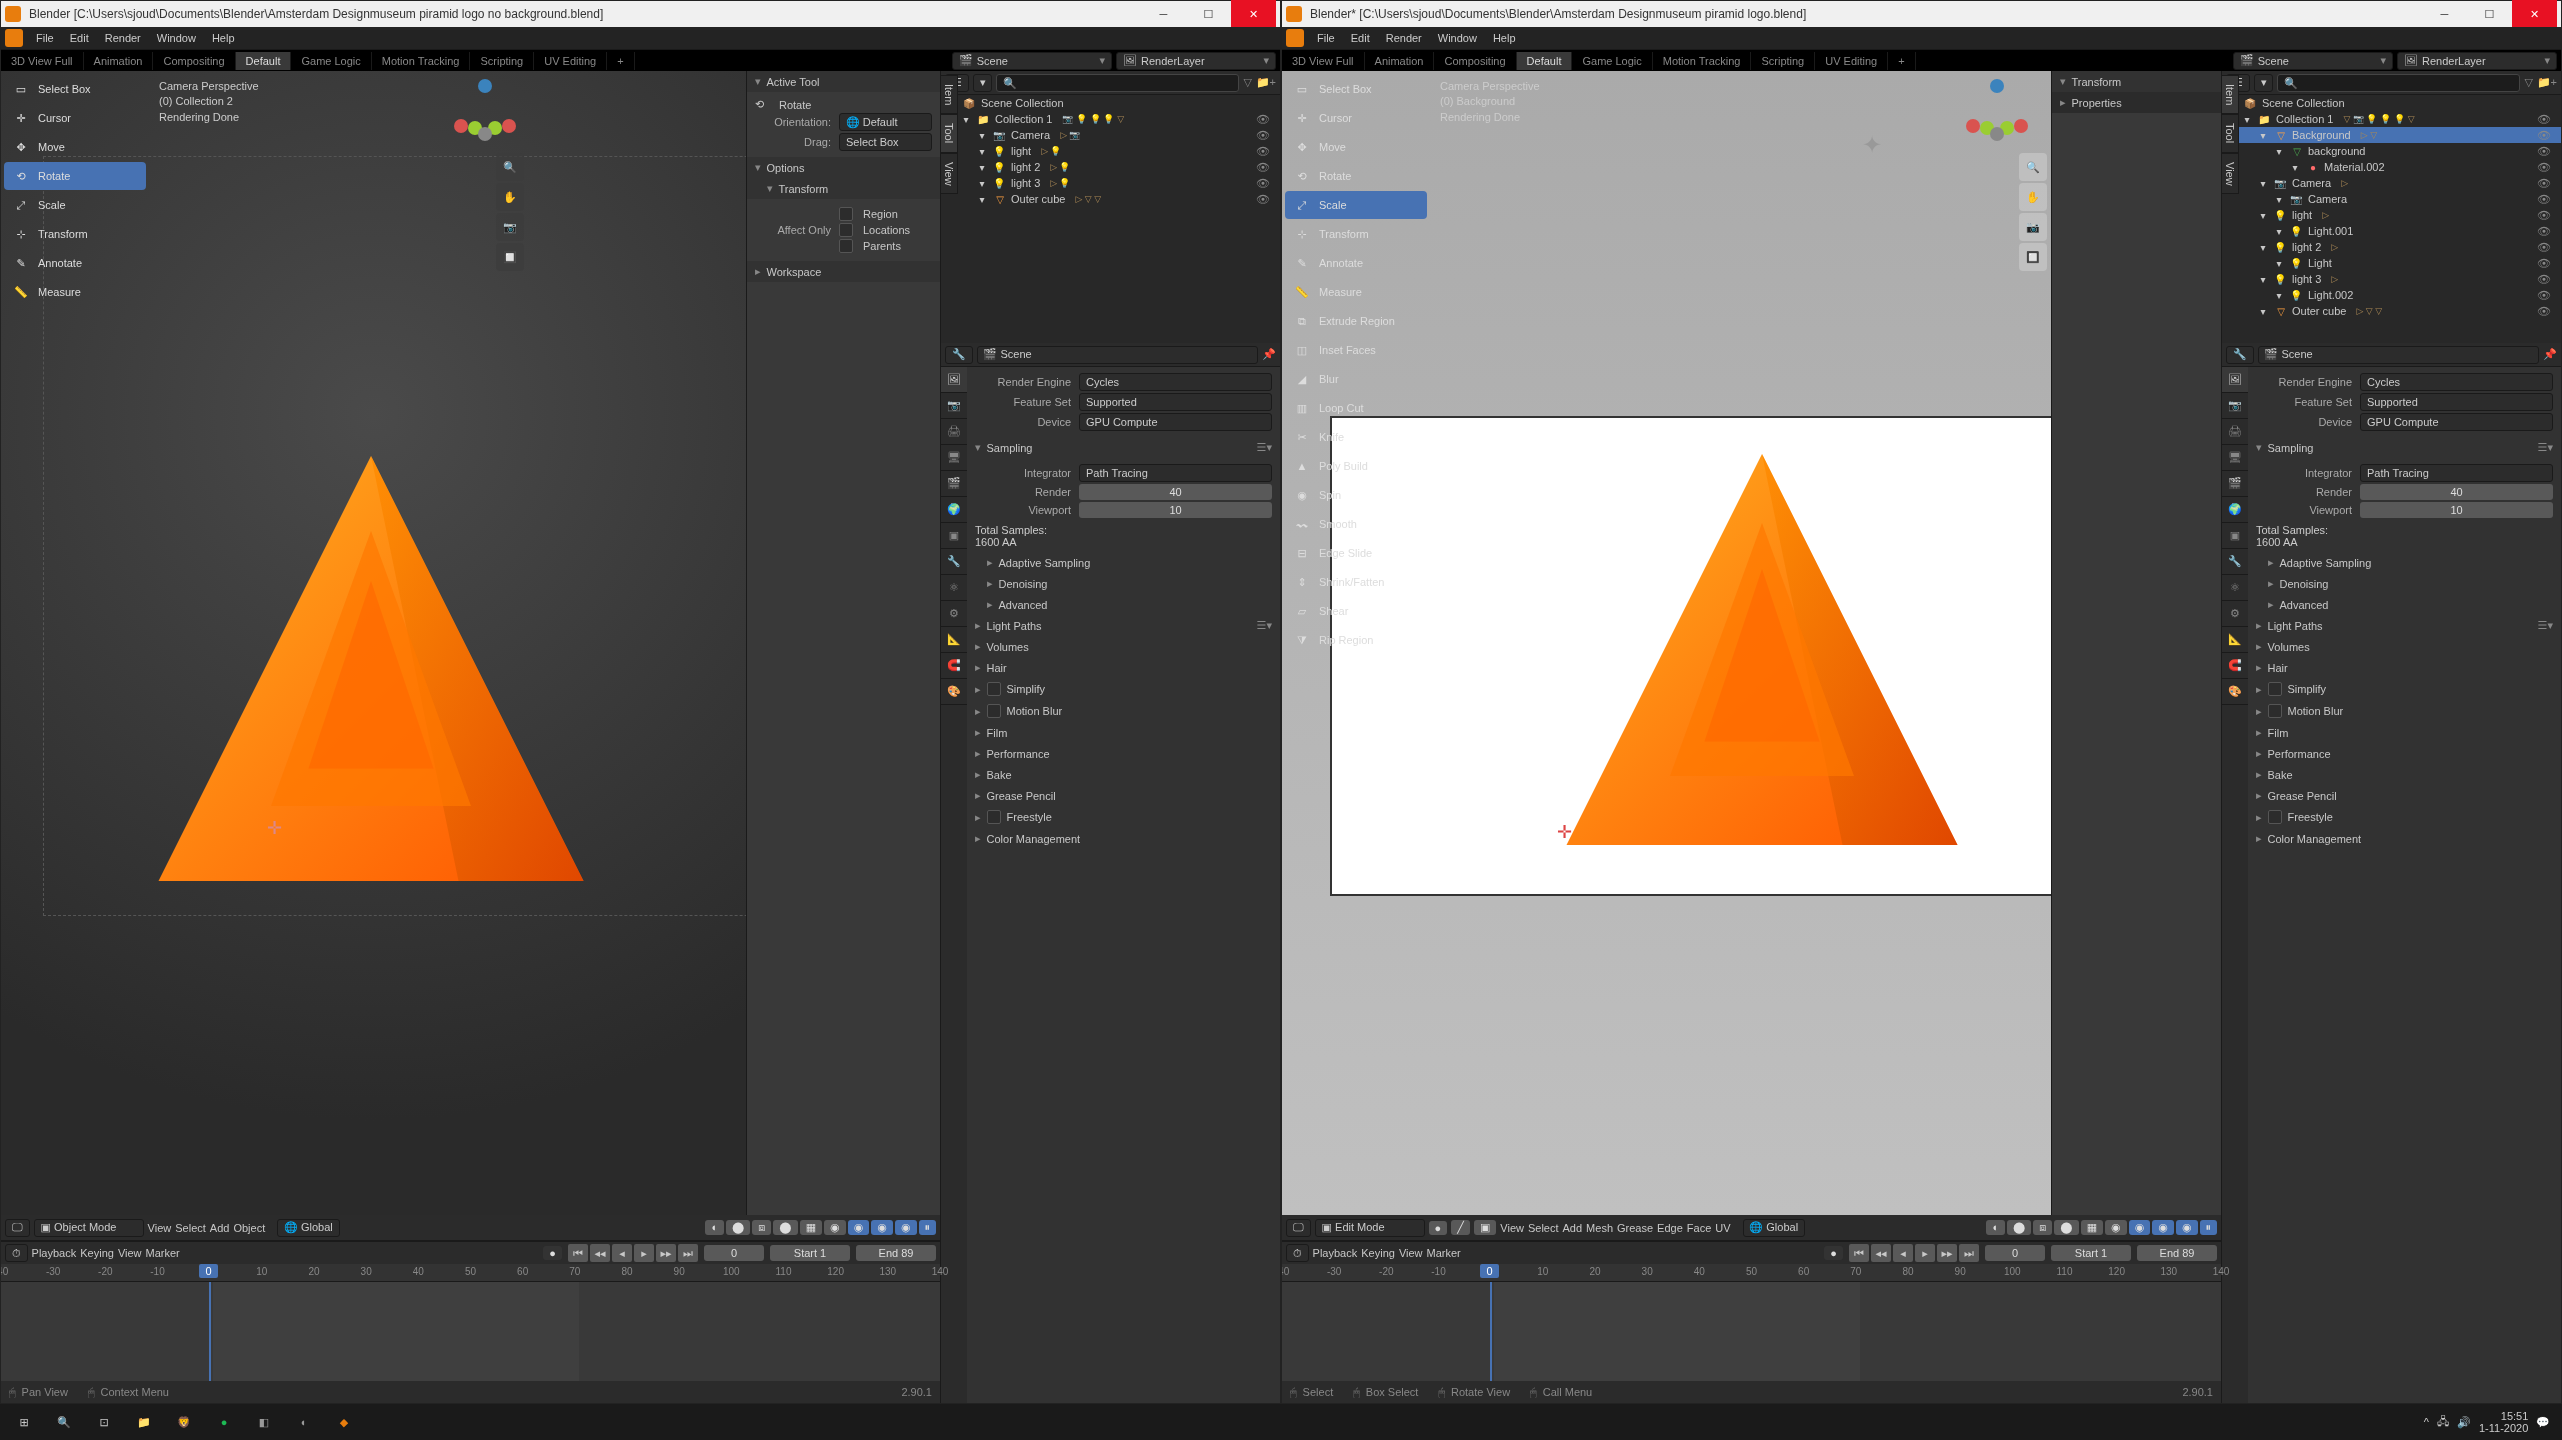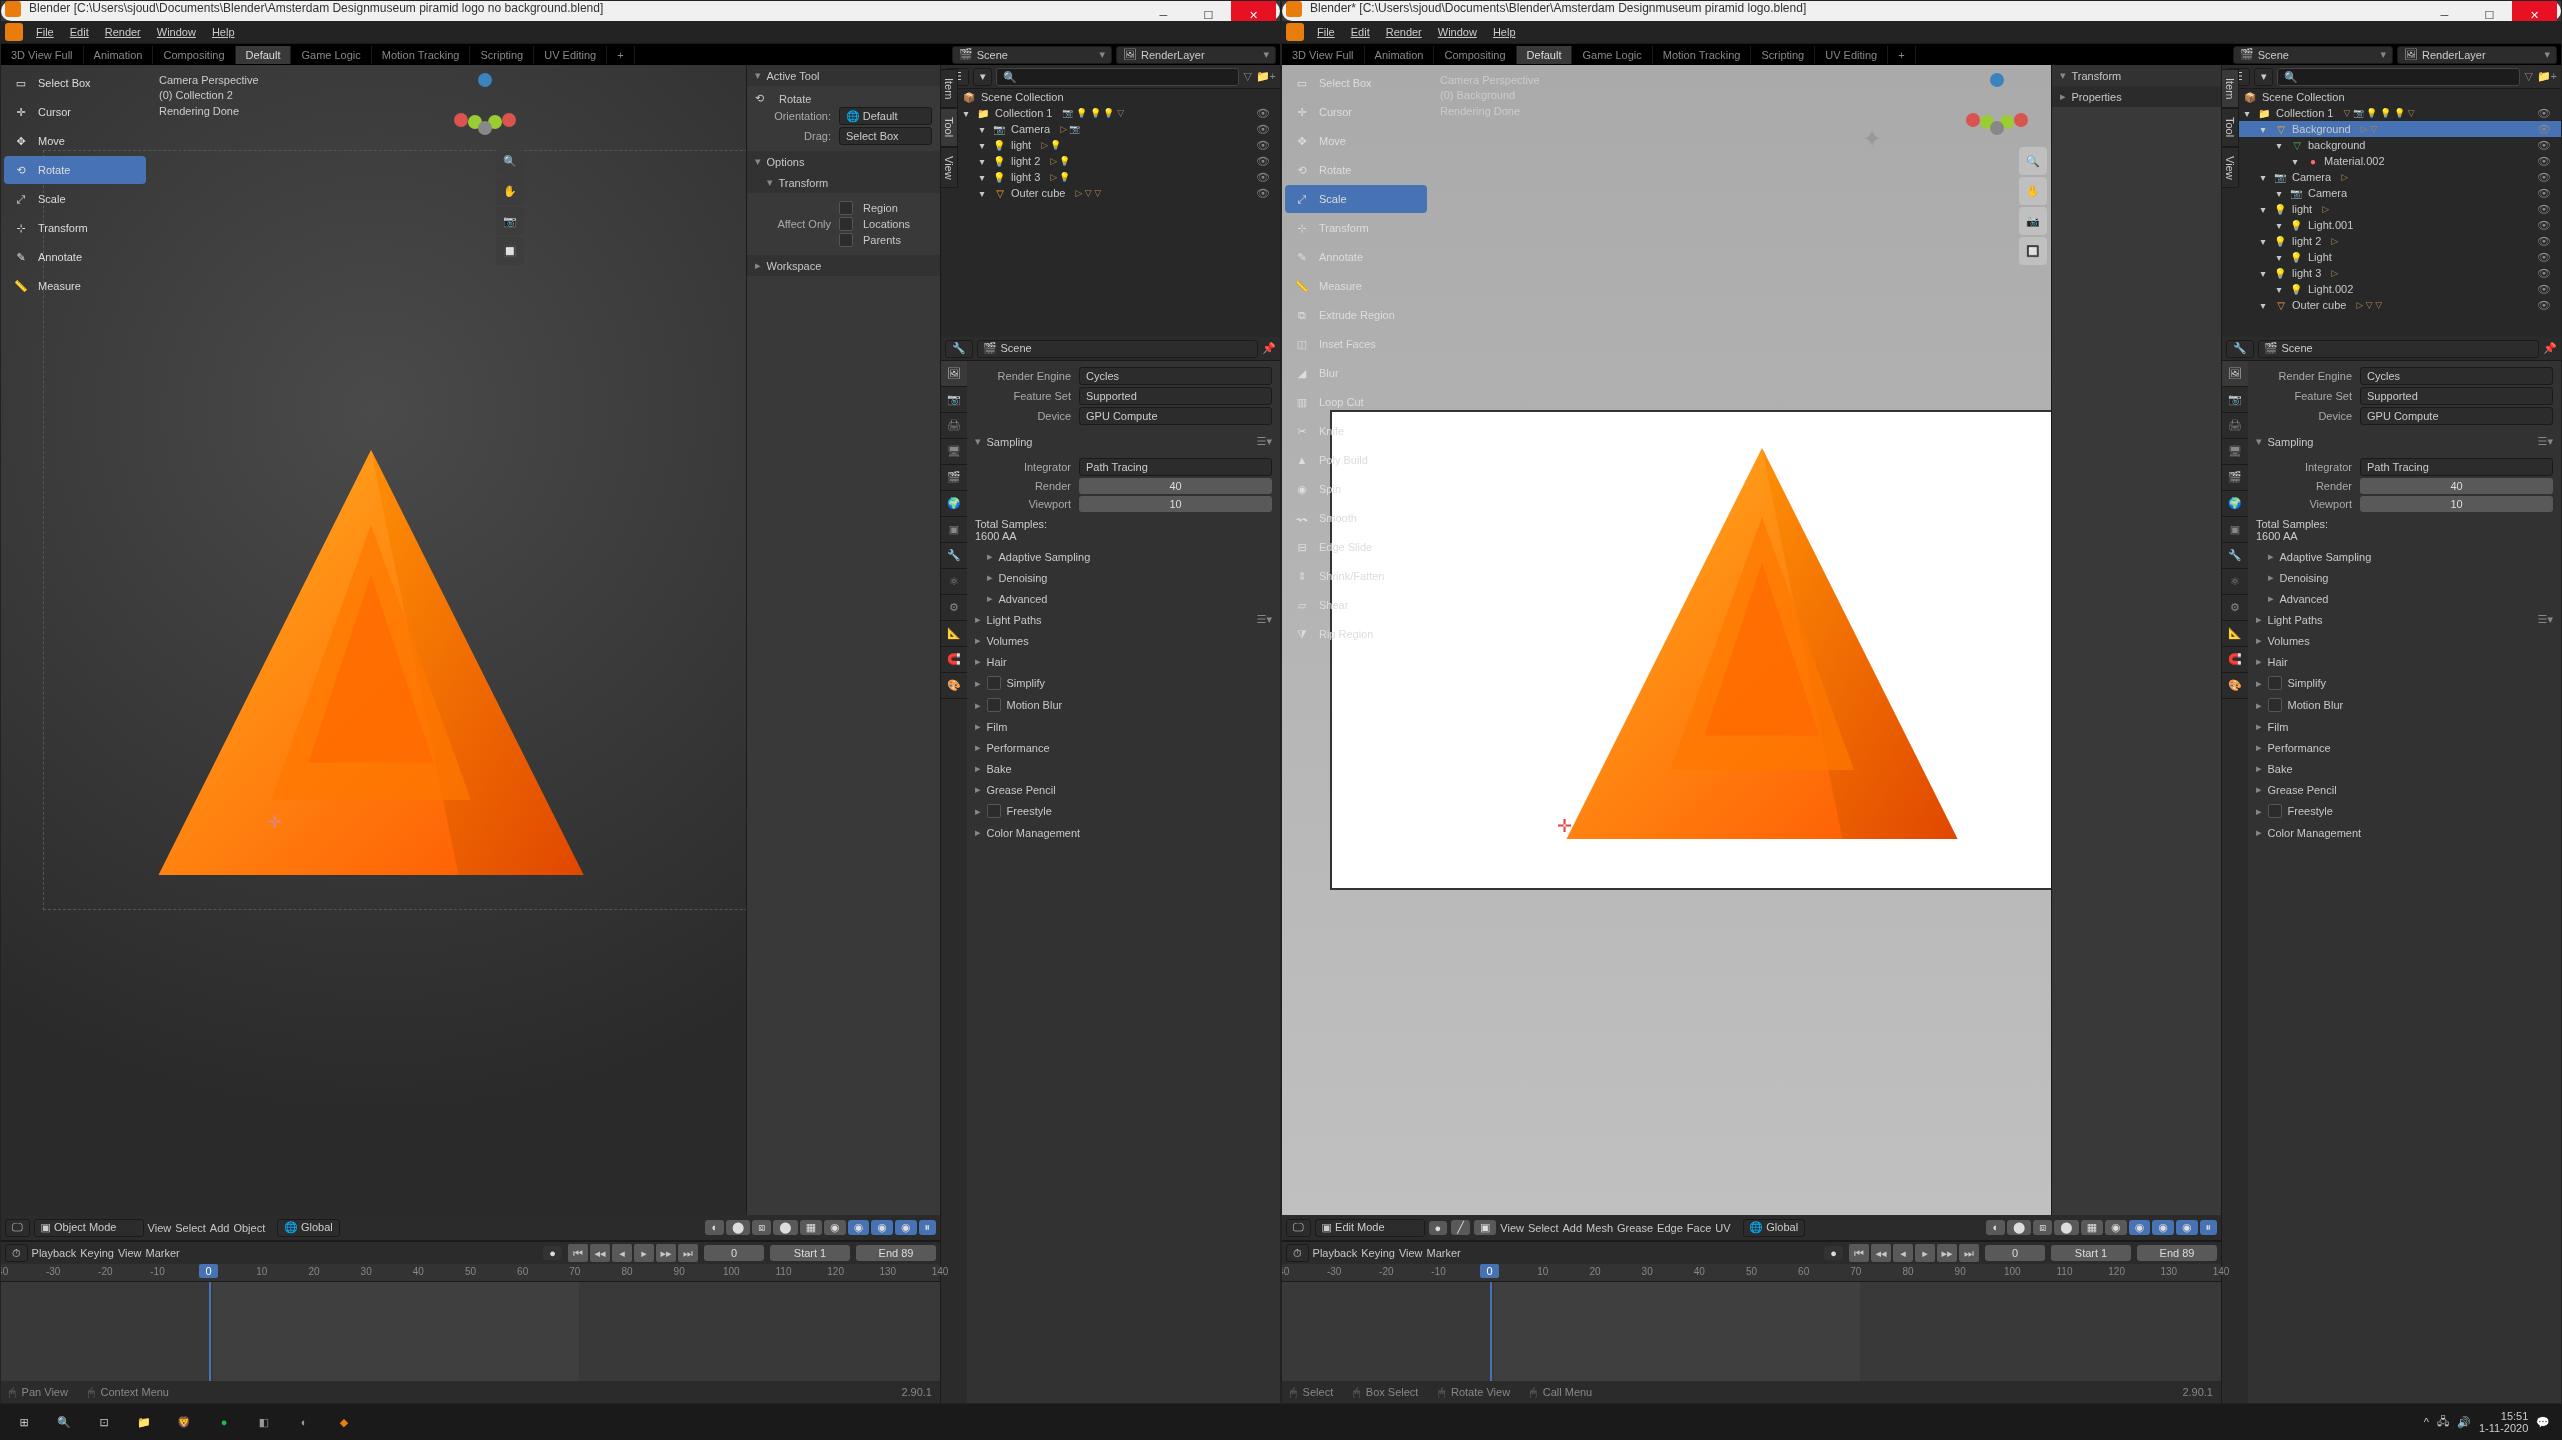--- a/index.html
+++ b/index.html
@@ -1,25 +1,25 @@
 <!DOCTYPE html>
 <html><head>
 <meta charset="utf-8">
 <style>
 * { margin:0; padding:0; box-sizing:border-box; font-family:"Segoe UI",Arial,sans-serif; font-size:11px; user-select:none; }
 body { background:#393939; color:#c8c8c8; overflow:hidden; width:2562px; height:1440px; position:relative; }
 .windows { display:flex; width:100%; height:1404px; }
 .blender-win { flex:1; display:flex; flex-direction:column; background:#393939; border:1px solid #222; }
-.titlebar { height:20px; background:#f0f0f0; display:flex; align-items:flex-start; padding:0 4px; color:#333;border-radius:12px; }
+.titlebar { height:26px; background:#f0f0f0; display:flex; align-items:center; padding:0 4px; color:#333; }
 .titlebar .logo { width:16px; height:16px; background:#e87d0d; border-radius:3px; margin-right:8px; }
 .titlebar .title { flex:1; font-size:12px; }
 .winbtns { display:flex; }
 .winbtn { width:45px; height:28px; display:flex; align-items:center; justify-content:center; }
 .winbtn.close { background:#e81123; color:#fff; }
-.menubar { height:22px; background:#232323; display:flex; align-items:center; padding:0 4px; gap:2px;text-decoration:underline; }
+.menubar { height:22px; background:#232323; display:flex; align-items:center; padding:0 4px; gap:2px; }
 .menubar .mitem { padding:2px 7px; color:#ccc; cursor:pointer; }
 .menubar .logo2 { width:18px; height:18px; background:#e87d0d; border-radius:3px; margin-right:4px; }
 .tabbar { height:22px; background:#000000; display:flex; align-items:center; border-top:1px solid #1a1a1a; gap:0; }
 .tab { padding:3px 10px; color:#888; border-right:1px solid #1a1a1a; cursor:pointer; }
 .tab.active { background:#393939; color:#ddd; }
 .tabbar .right { margin-left:auto; display:flex; align-items:center; gap:4px; padding-right:4px; }
 .dropdown { background:#2c2c2c; border:1px solid #1a1a1a; border-radius:3px; padding:1px 6px; color:#ccc; display:flex; align-items:center; gap:4px; min-height:18px; }
 .dropdown .caret { margin-left:auto; color:#888; }
 .workspace { flex:1; display:flex; overflow:hidden; }
 .left-col { display:flex; flex-direction:column; flex:1; }

